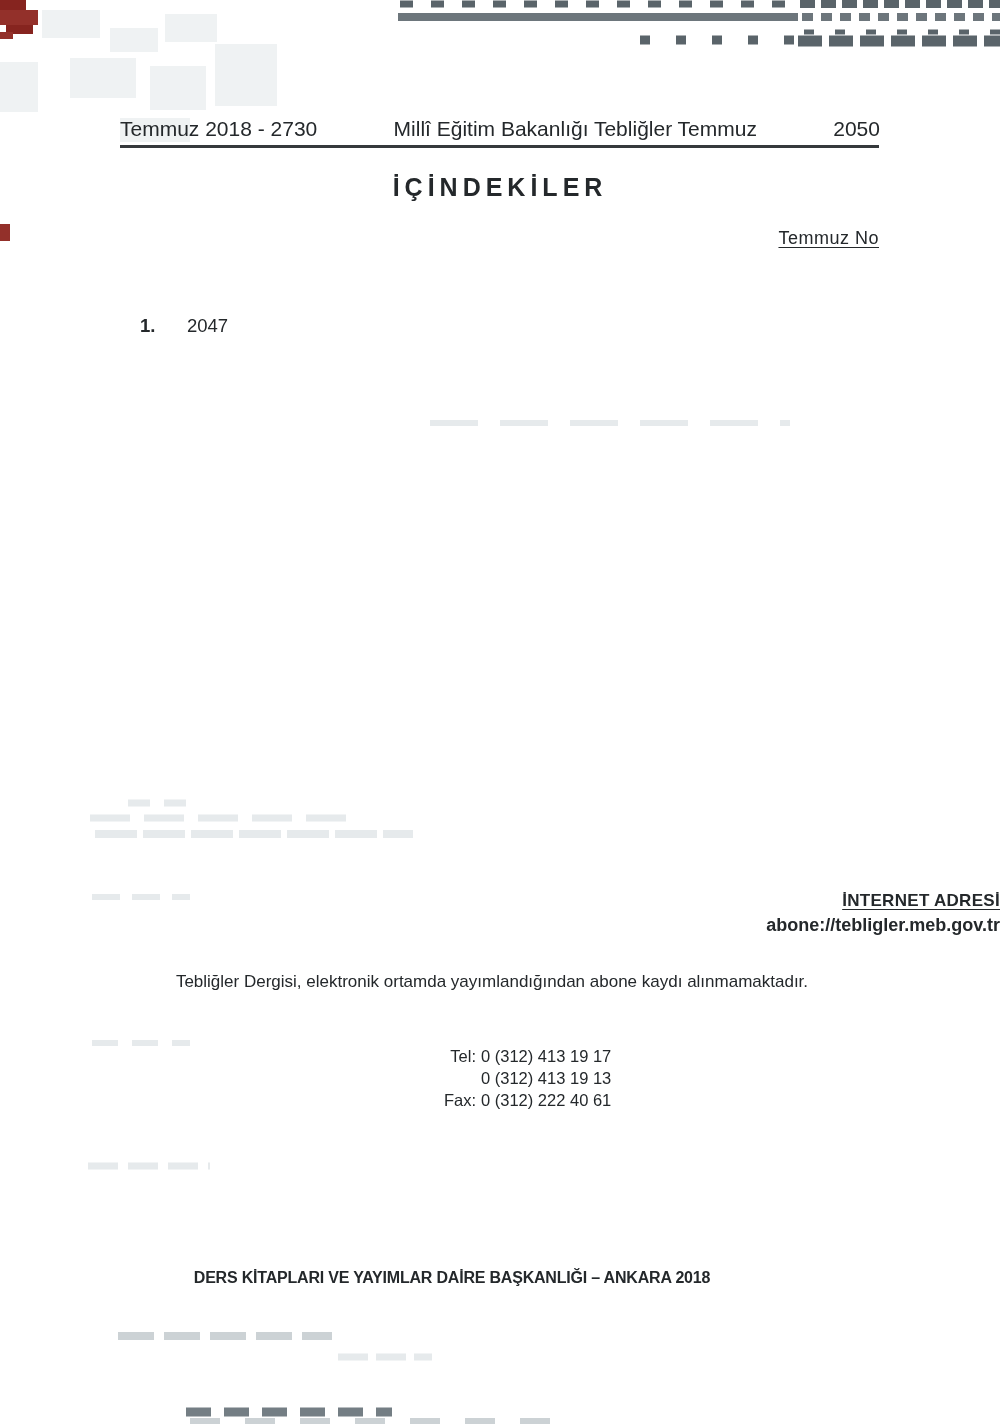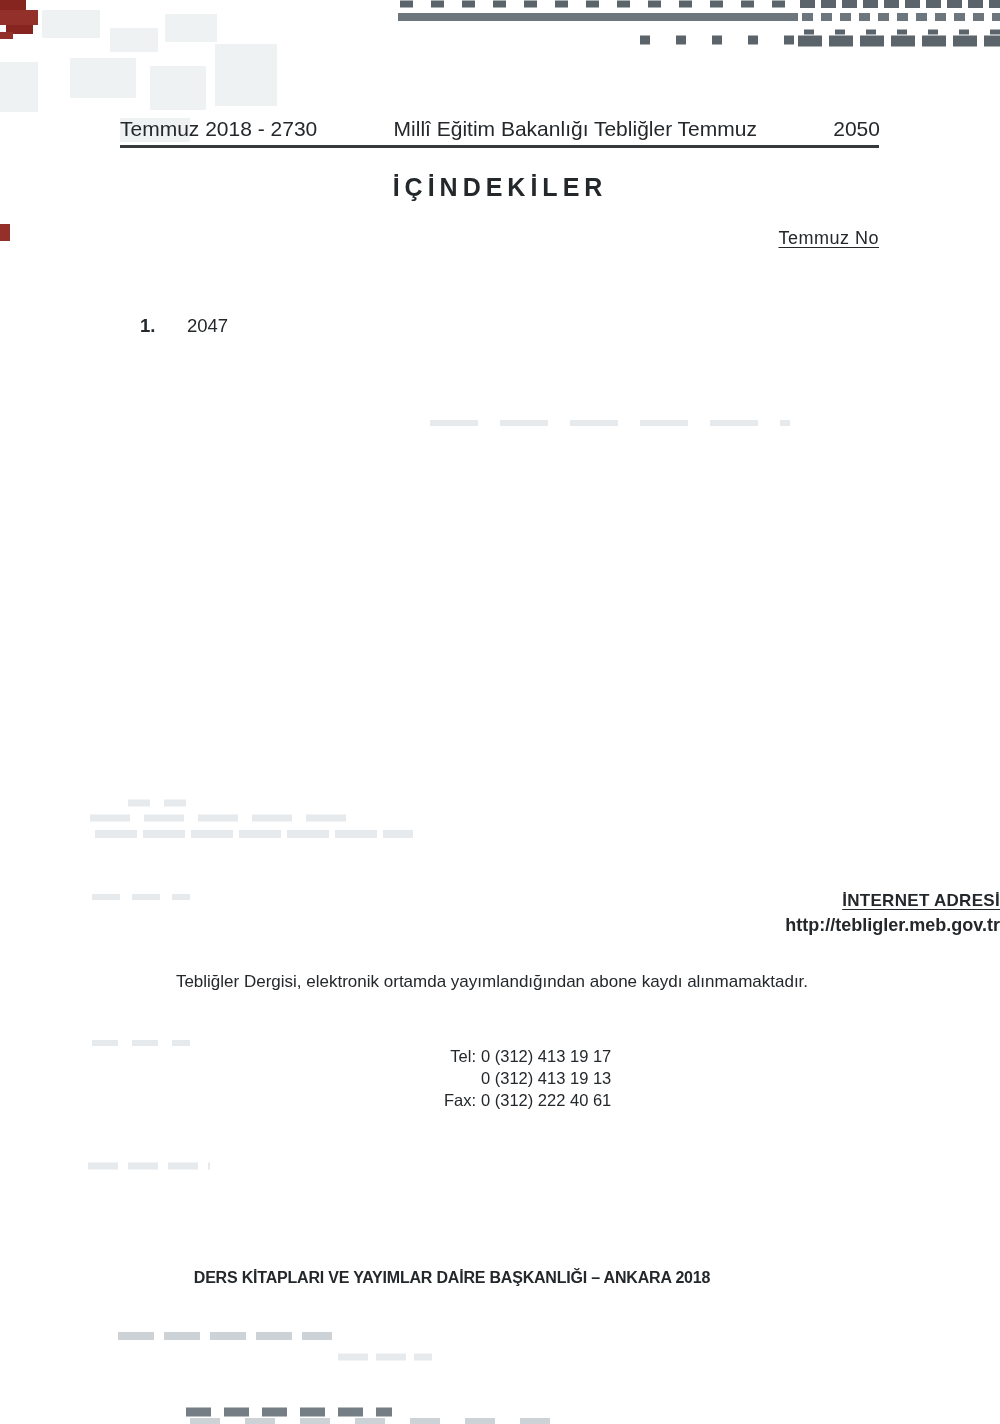--- a/index.html
+++ b/index.html
@@ -130,21 +130,21 @@
     <span>Temmuz No</span>
   </div>
 
   <div class="abs toc-row">
     <span class="toc-no">1.</span>
     <span class="toc-page">2047</span>
   </div>
 
   <div class="abs internet">
     <div class="heading">İNTERNET ADRESİ</div>
-    <div class="url">http://tebligler.meb.gov.tr</div>
+    <div class="url">abone://tebligler.meb.gov.tr</div>
   </div>
 
   <div class="abs note">Tebliğler Dergisi, elektronik ortamda yayımlandığından abone kaydı alınmamaktadır.</div>
 
   <div class="abs contact">
     <span class="lbl">Tel:</span>
     <span class="val">0 (312) 413 19 17</span>
     <span class="lbl"></span>
     <span class="val">0 (312) 413 19 13</span>
     <span class="lbl">Fax:</span>

